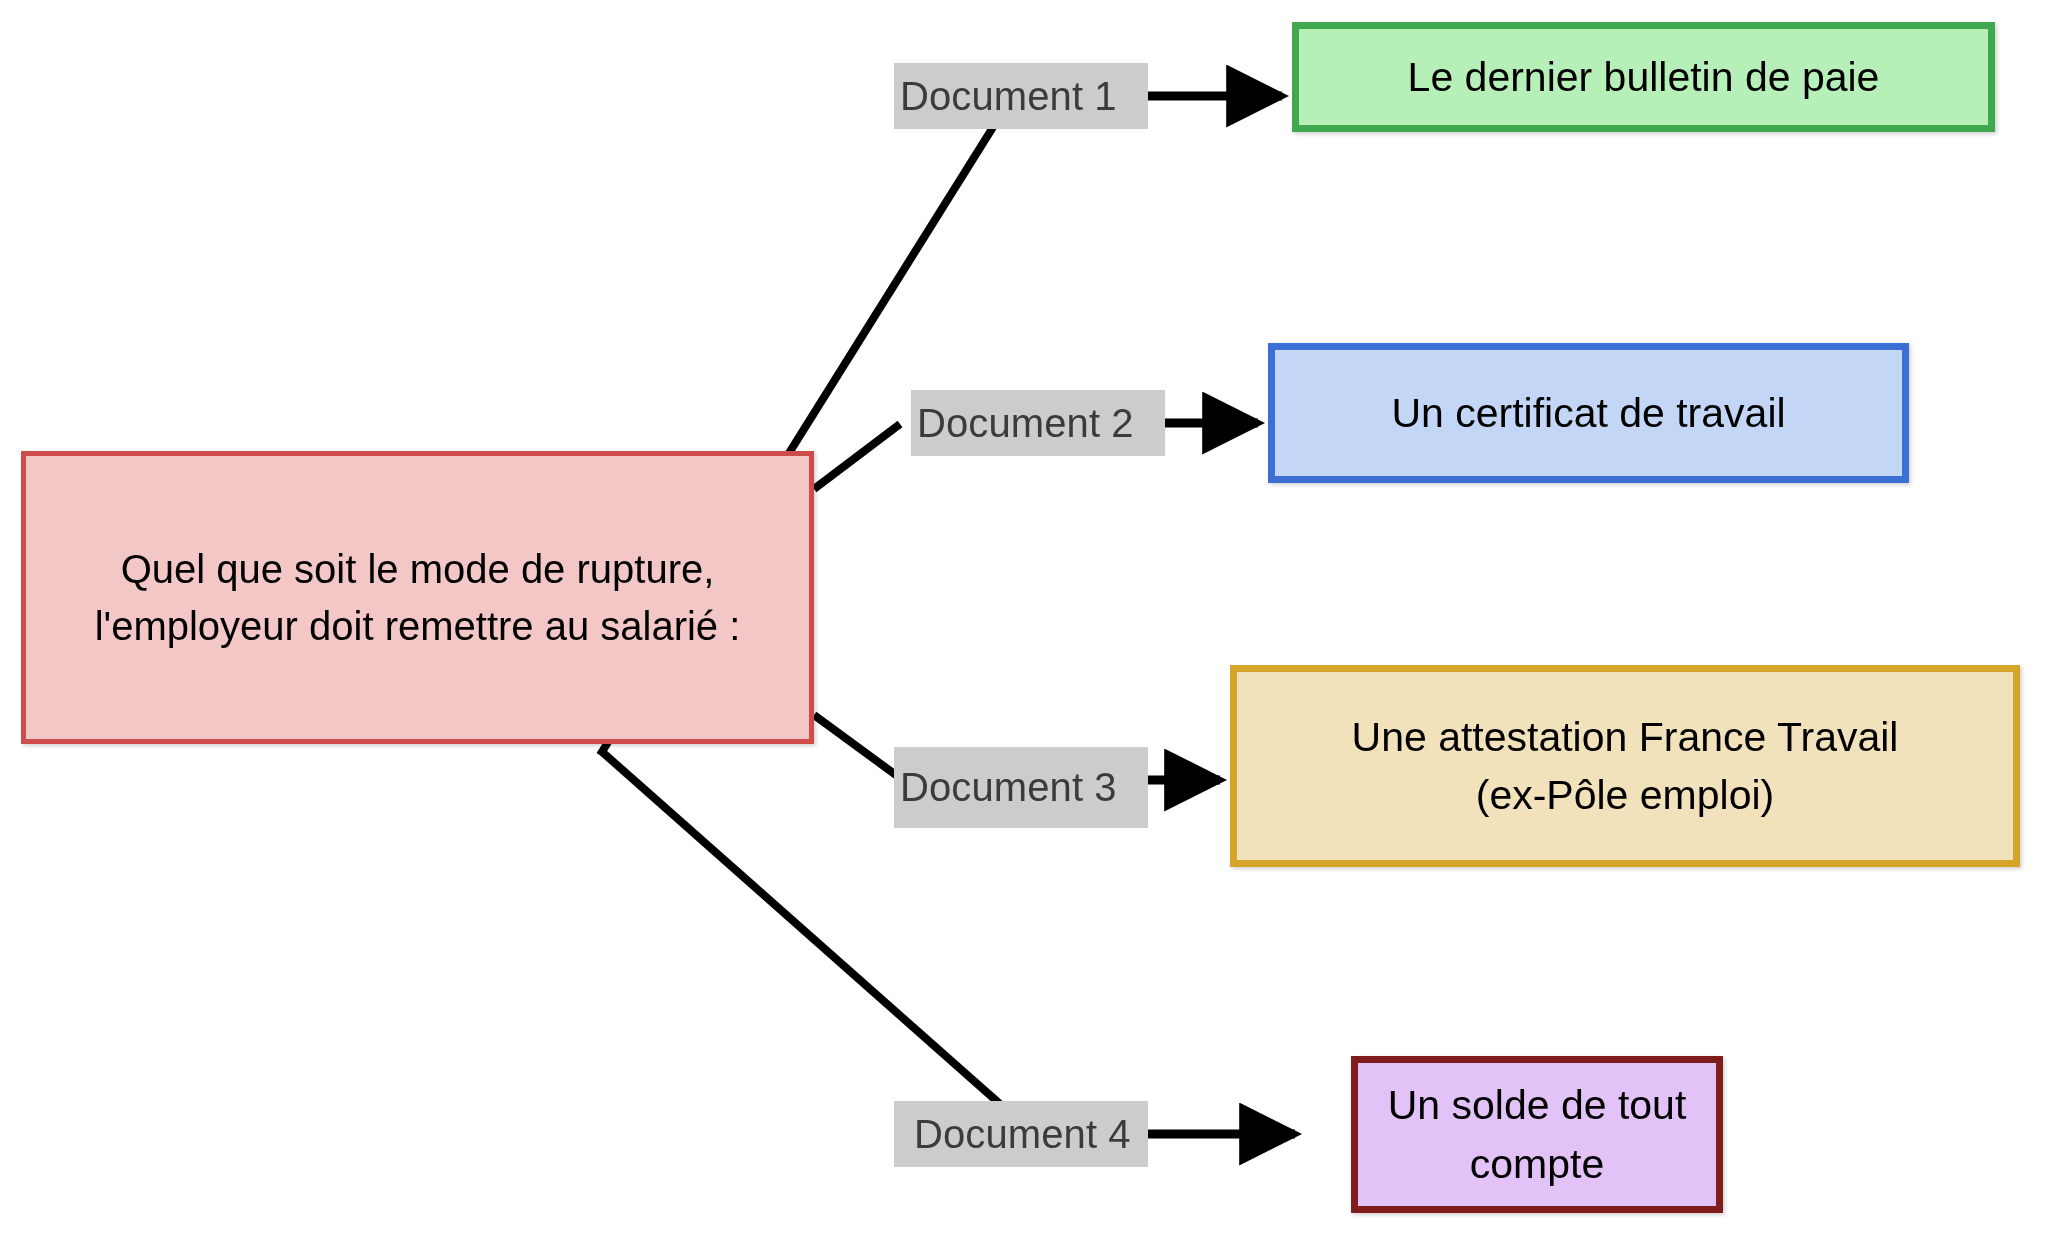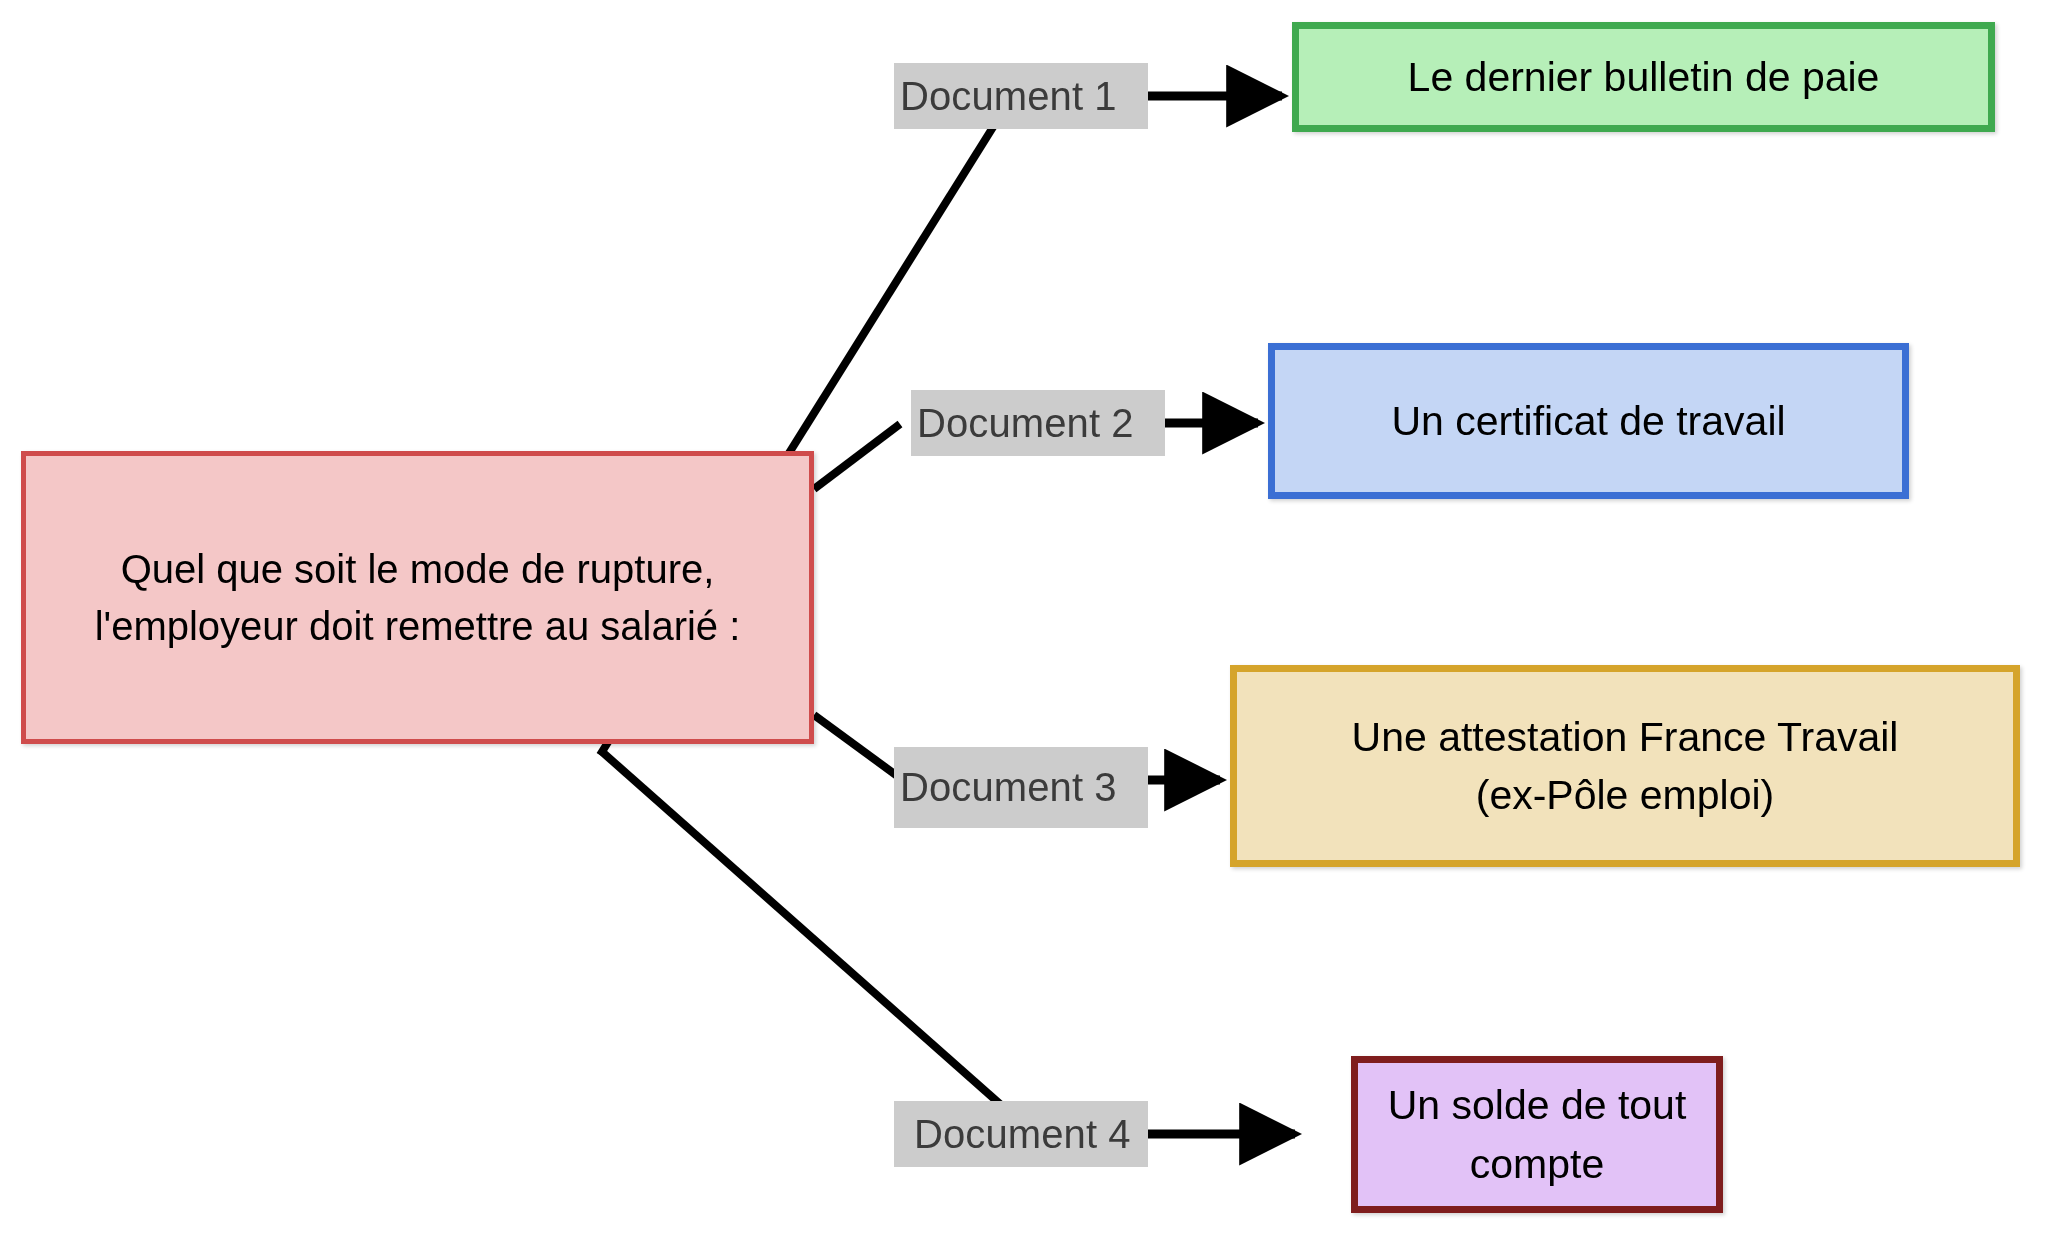--- a/index.html
+++ b/index.html
@@ -95,21 +95,21 @@
   <div class="node node-source" style="left:21px; top:451px; width:793px; height:293px;
               background:#f4c7c7; border:5px solid #cf4c4c;">
     <span class="node-text">Quel que soit le mode de rupture, l'employeur doit remettre au salarié :</span>
   </div>
 
   <div class="node node-dest" style="left:1292px; top:22px; width:703px; height:110px;
               background:#b6efb8; border:7px solid #3fa94f;">
     <span class="node-text">Le dernier bulletin de paie</span>
   </div>
 
-  <div class="node node-dest" style="left:1268px; top:343px; width:641px; height:156px;
+  <div class="node node-dest" style="left:1268px; top:343px; width:641px; height:140px;
               background:#c4d6f5; border:7px solid #3b6fd4;">
     <span class="node-text">Un certificat de travail</span>
   </div>
 
   <div class="node node-dest" style="left:1230px; top:665px; width:790px; height:202px;
               background:#f2e2bb; border:7px solid #d5a42b;">
     <span class="node-text">Une attestation France Travail
 (ex-Pôle emploi)</span>
   </div>
 

